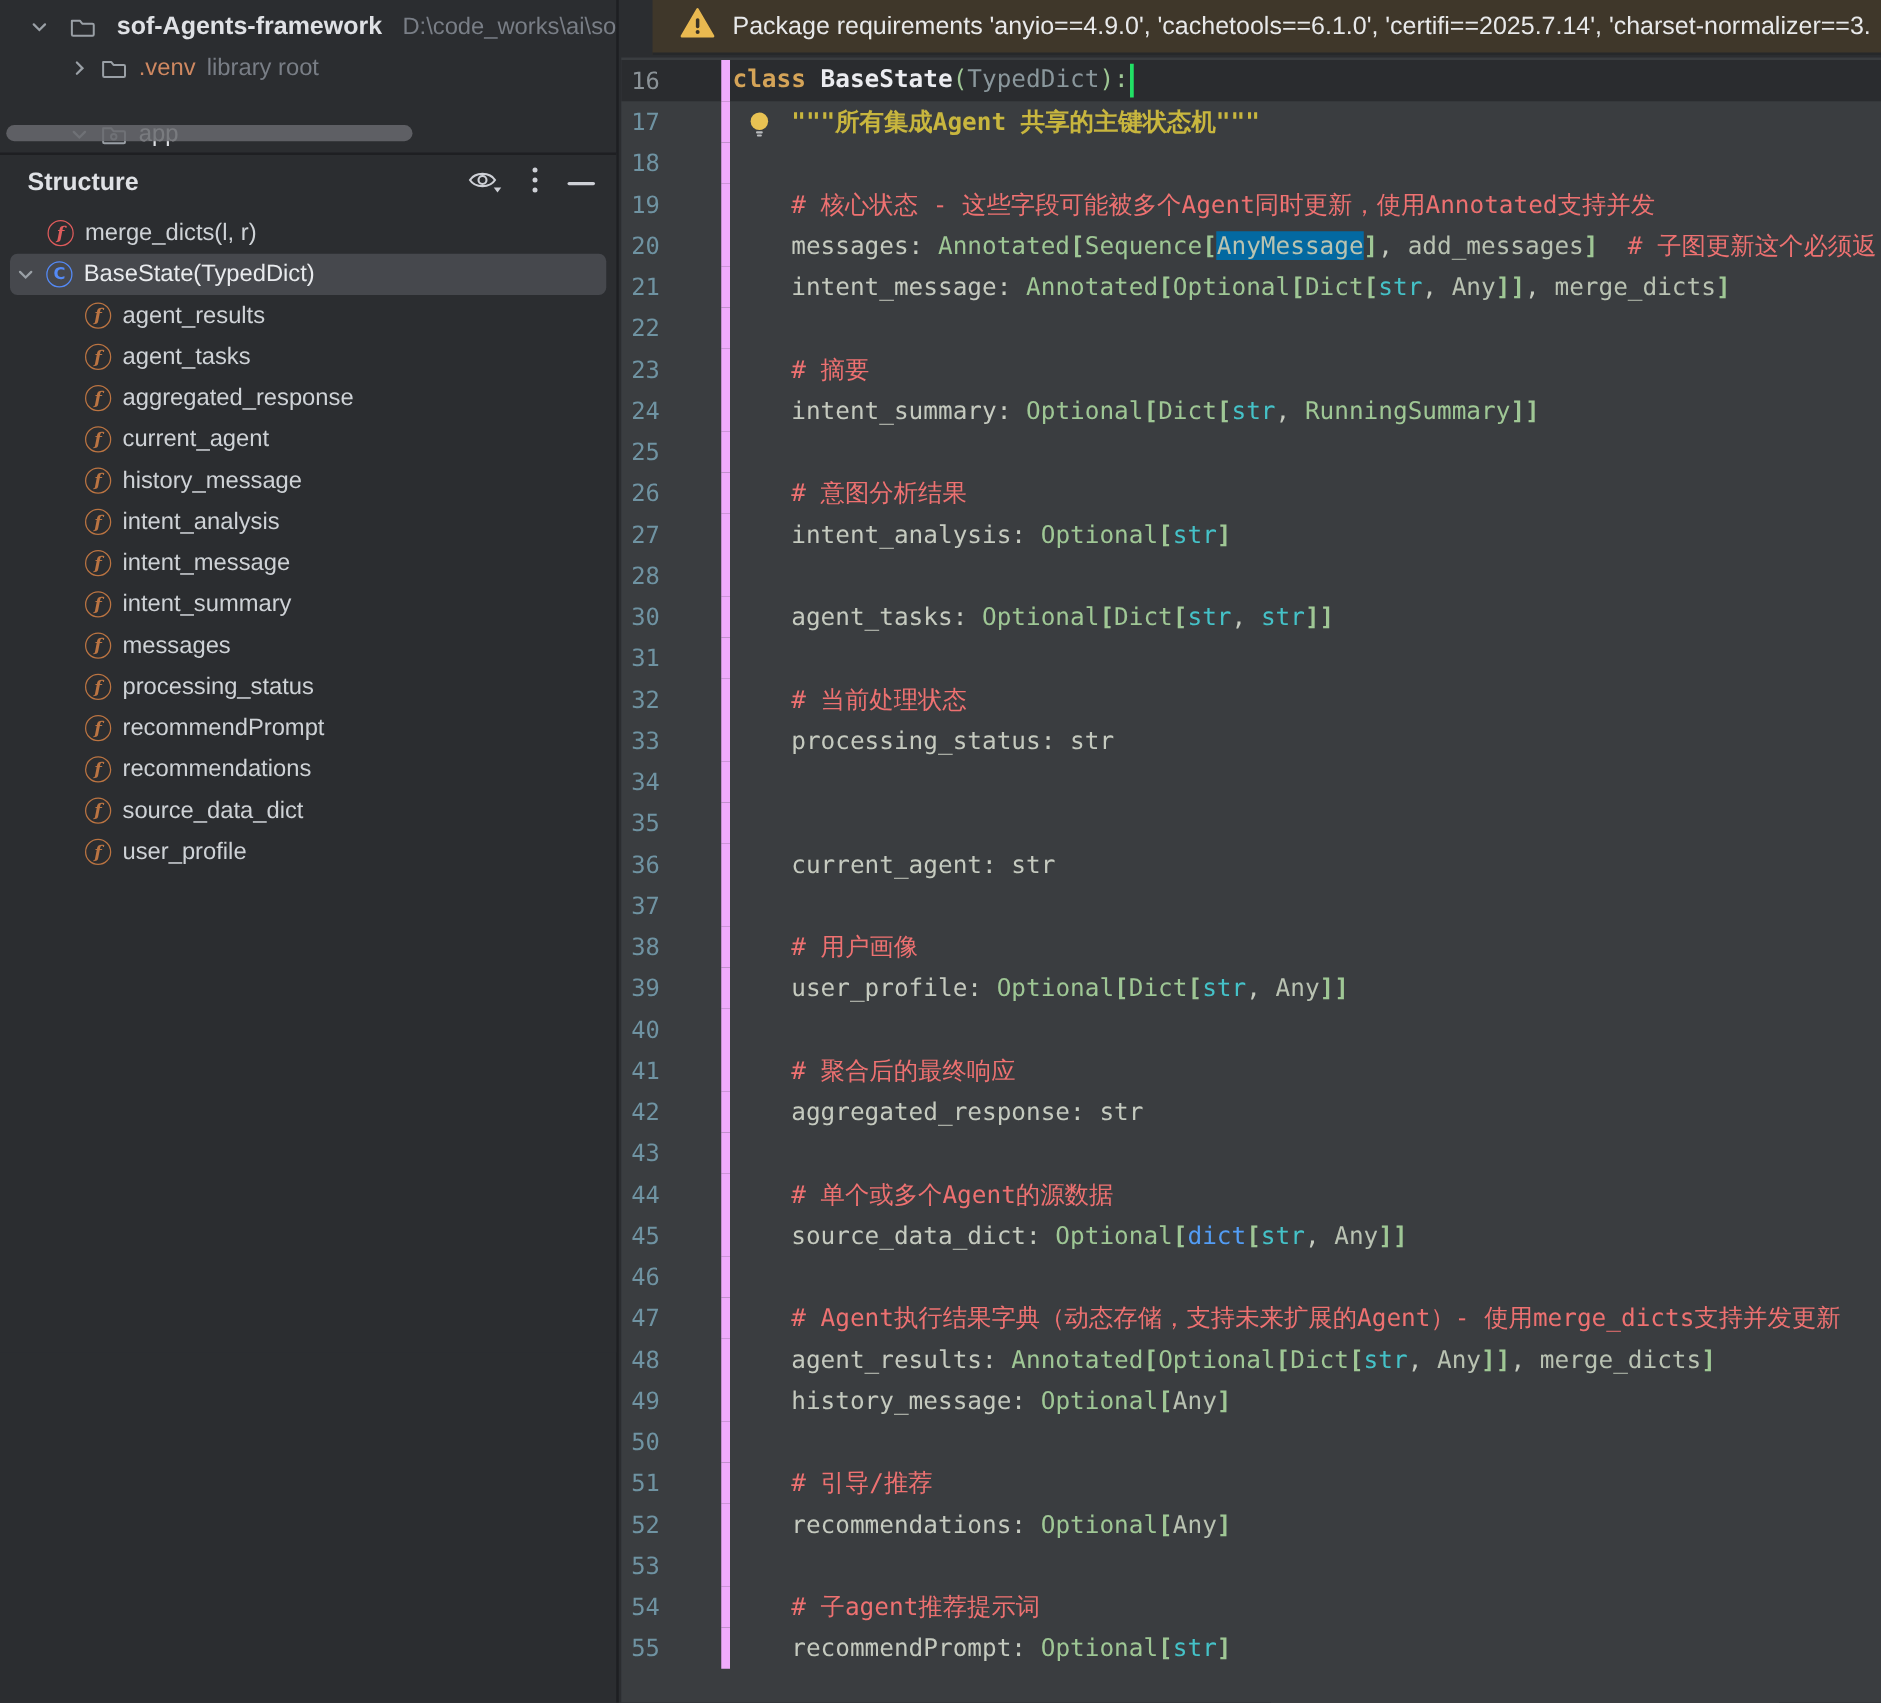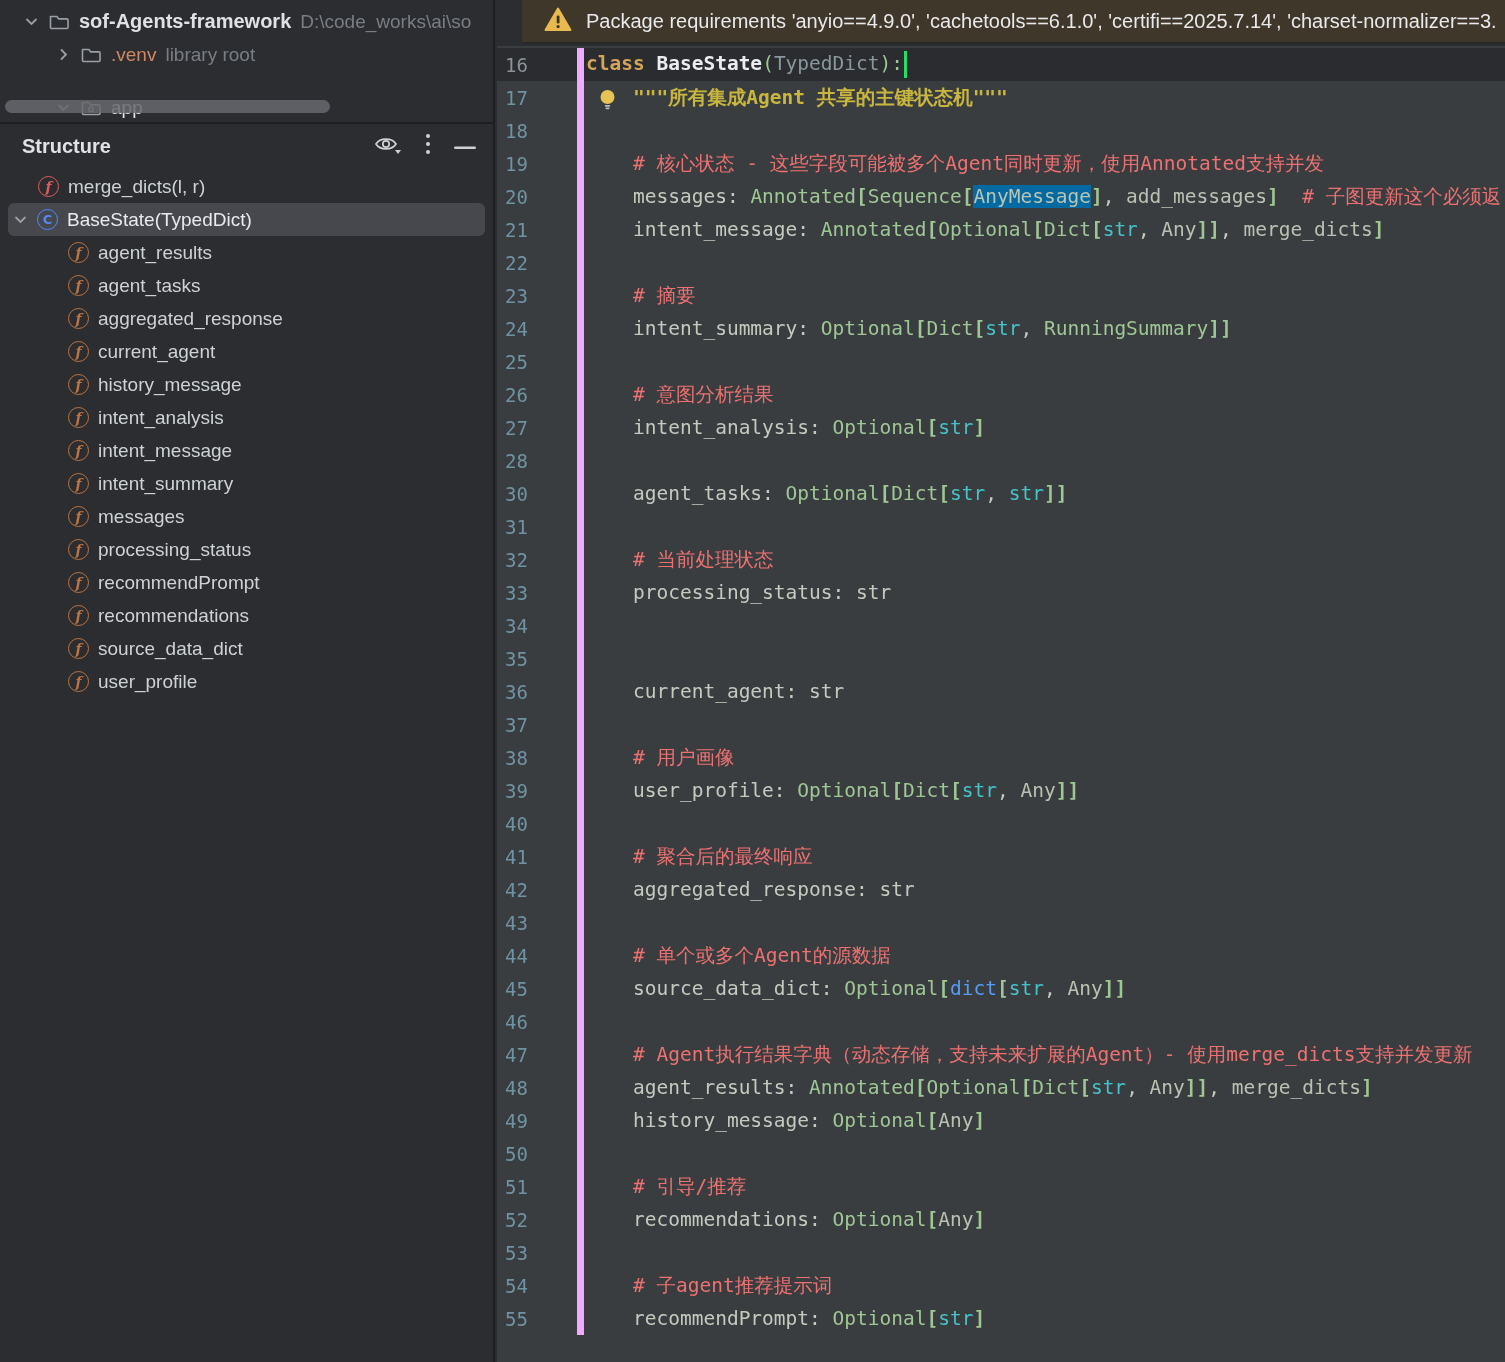--- a/index.html
+++ b/index.html
@@ -74,21 +74,21 @@
   .caret { display:inline-block; width:3px; height:27px; background:#21e065;
     vertical-align:middle; margin-left:1px; }
   .bulb { position:absolute; left:14px; top:5px; }
 </style>
 </head>
 <body>
 
 <div class="left-col">
   <div class="project-pane">
     <div style="padding-top:5px;">
-        <div class="pt-row" style="padding-left: 24px;">
+        <div class="pt-row" style="padding-left: 24px; justify-content: space-between;">
           <span style="display: flex;">
             <svg width="15" height="15" viewBox="0 0 15 15" fill="none">
               <path d="M3 5.5 L7.5 10 L12 5.5" stroke="#9aa0a6" stroke-width="1.8" stroke-linecap="round"></path>
             </svg>
           </span>
           <span style="display: flex;">
             <svg width="22" height="20" viewBox="0 0 22 20" fill="none">
               <path d="M2.5 4.5 h6.4 l1.9 2.4 h8.2 a1 1 0 0 1 1 1 V15.5 a1 1 0 0 1 -1 1 H3.5 a1 1 0 0 1 -1 -1 Z" stroke="#9aa0a6" stroke-width="1.6" stroke-linejoin="round"></path>
             </svg>
           </span>

